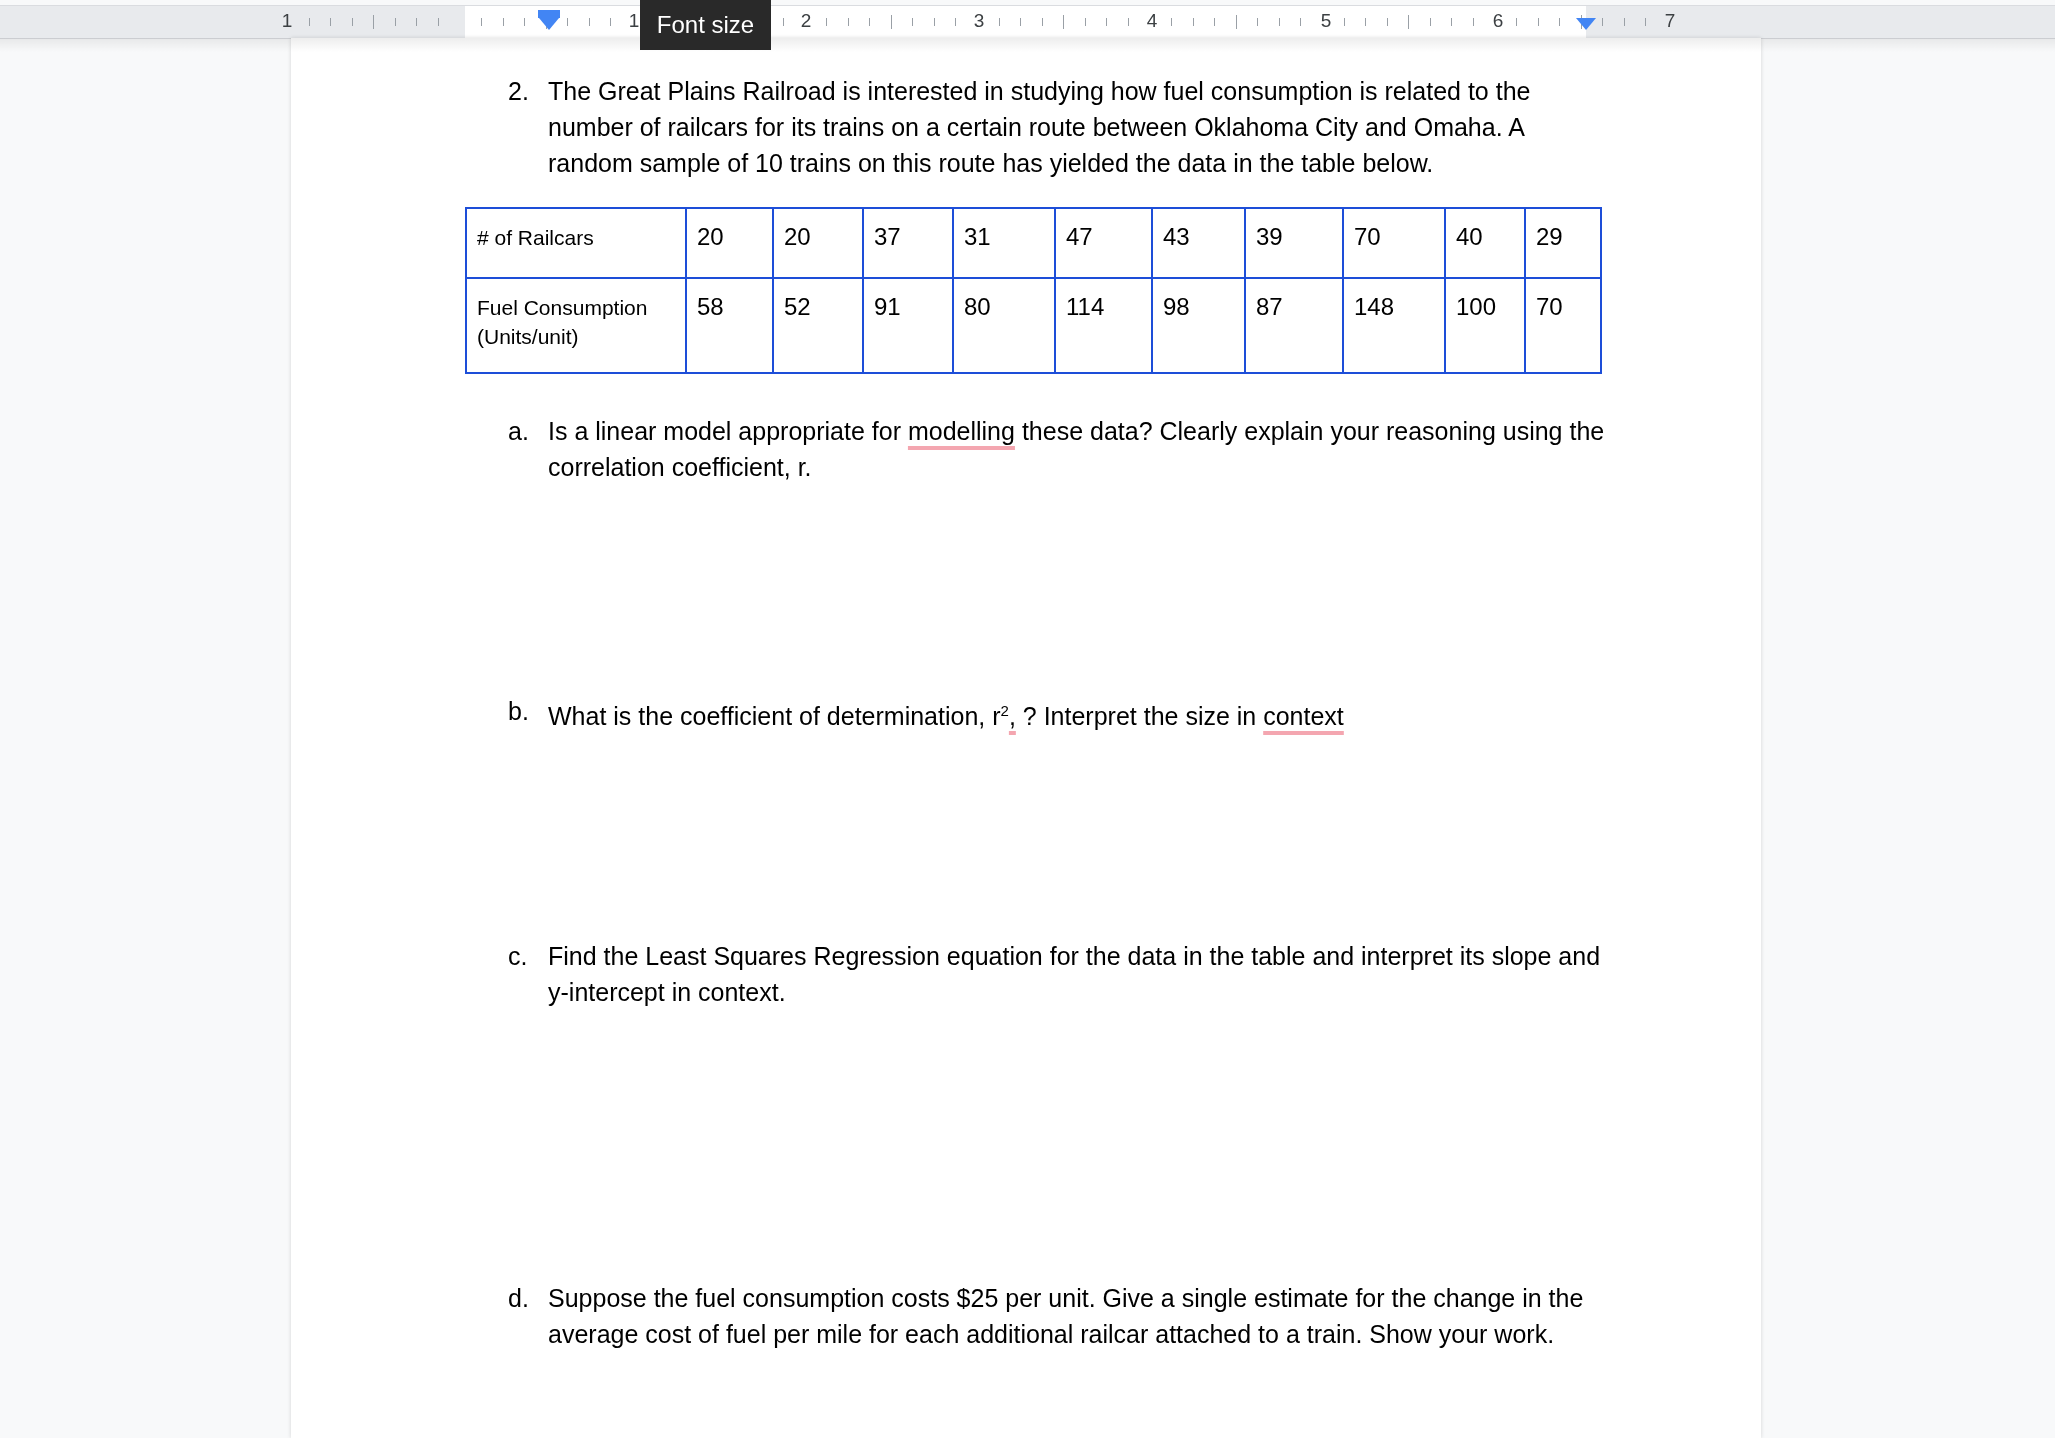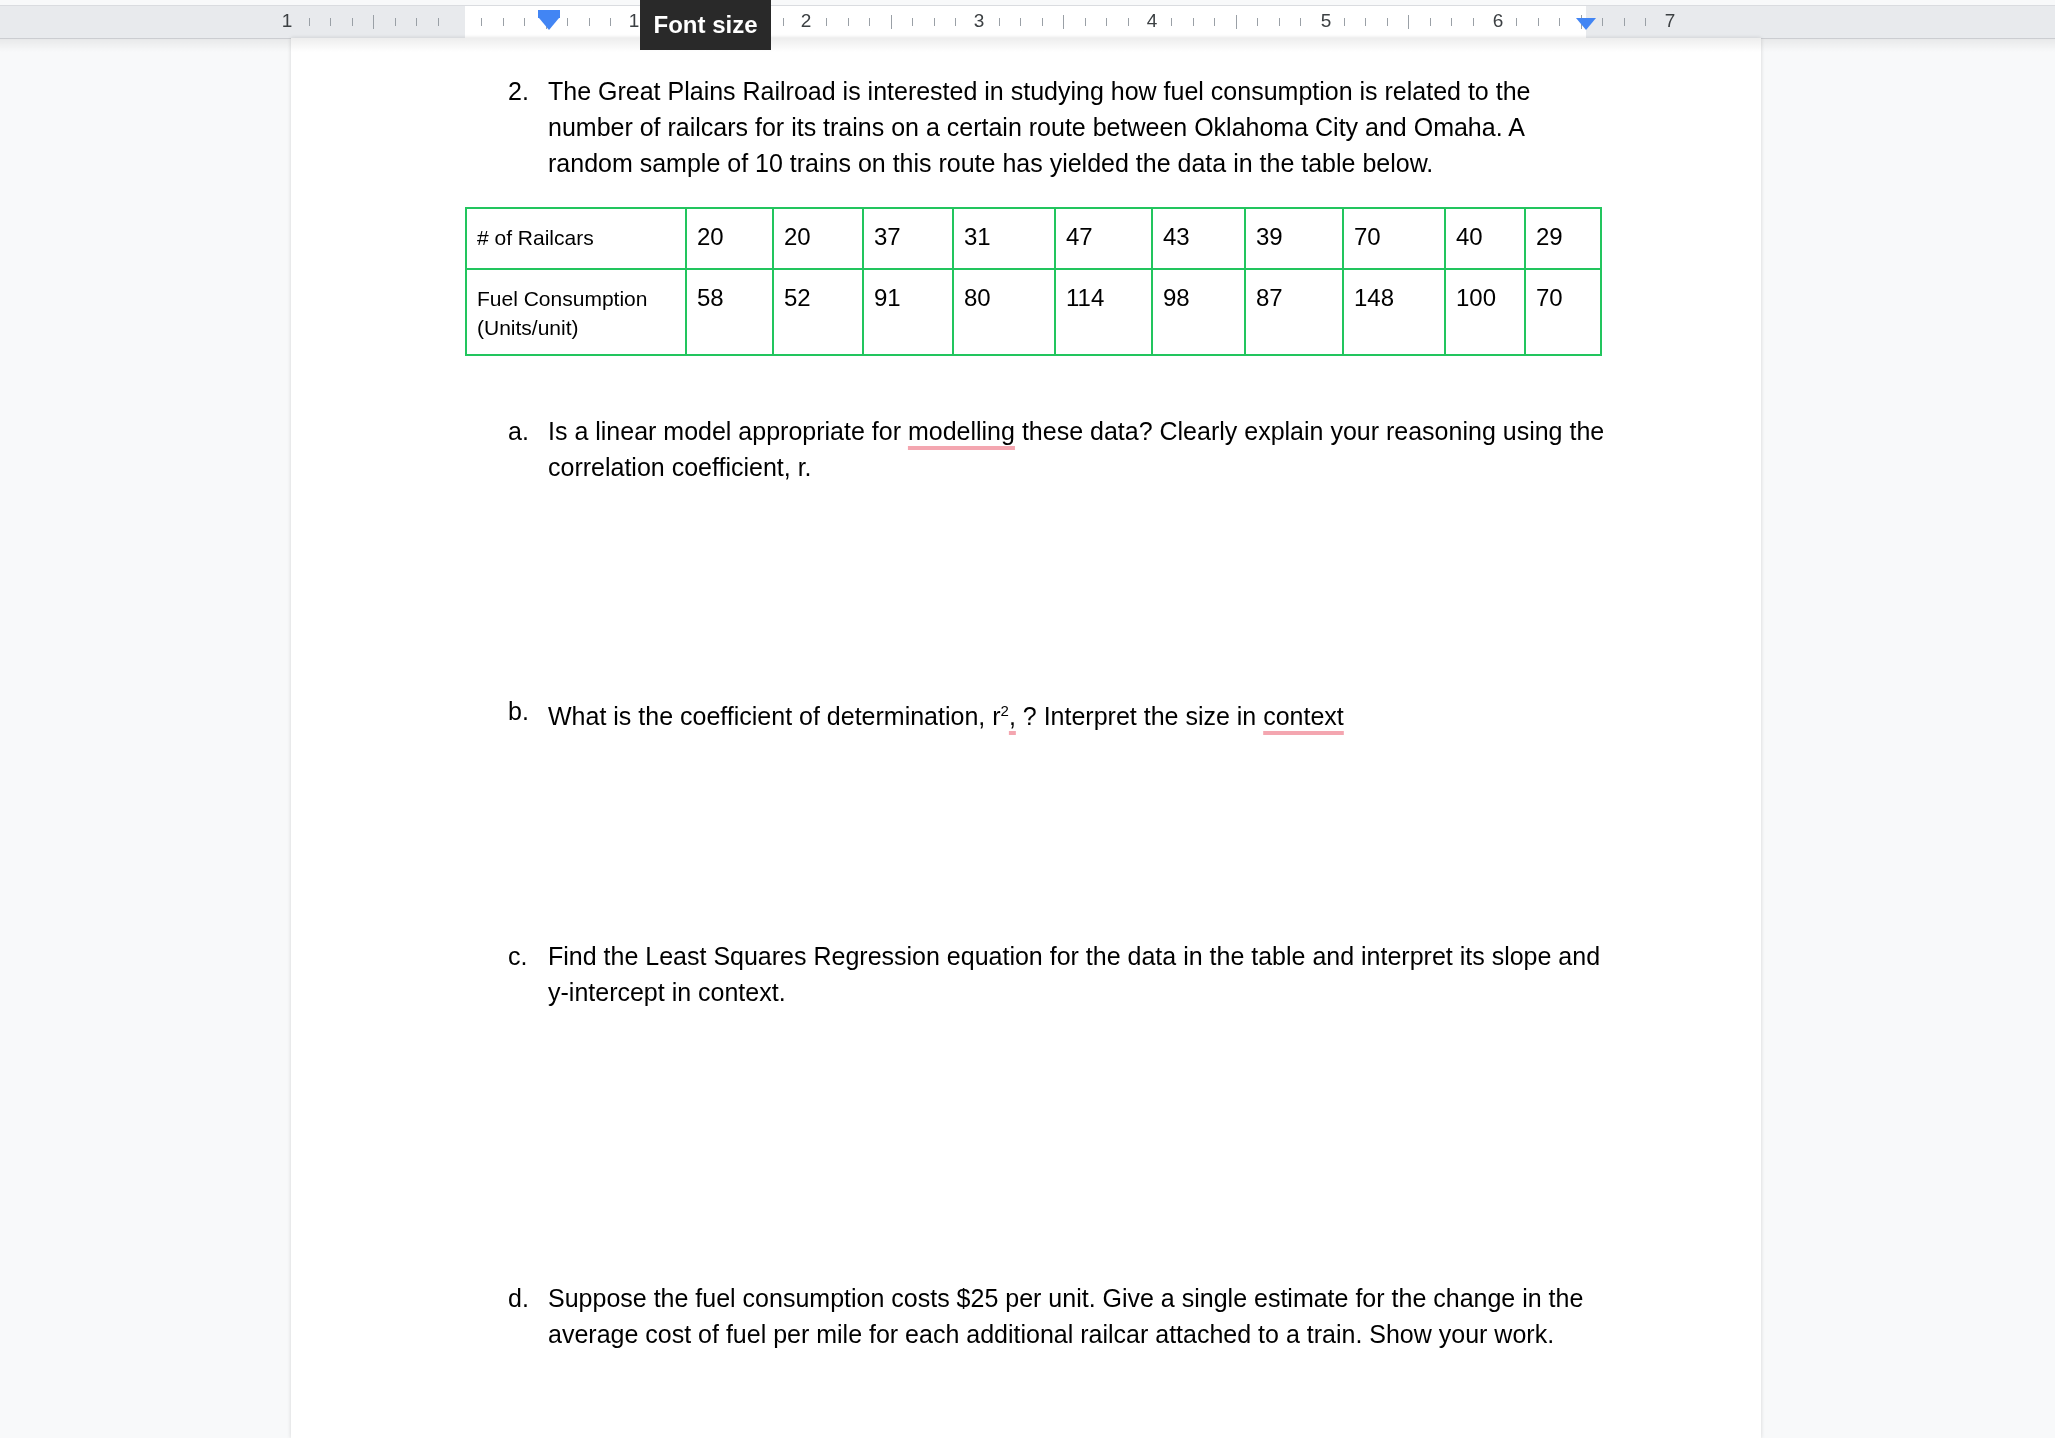--- a/index.html
+++ b/index.html
@@ -23,21 +23,21 @@
   .indent-marker {
     position:absolute; top:12px; width:0; height:0;
     border-left:10px solid transparent; border-right:10px solid transparent;
     border-top:12px solid #4285f4; transform:translateX(-50%);
   }
   .indent-bar {
     position:absolute; top:4px; width:22px; height:8px; background:#4285f4; transform:translateX(-50%);
   }
   .tooltip {
     position:absolute; left:640px; top:0; width:131px; height:50px; background:#292929;
-    color:#fff; font-size:24px; font-weight:bold; display:flex; align-items:center; justify-content:center;
+    color:#fff; font-size:24px; font-weight:normal; display:flex; align-items:center; justify-content:center;
     z-index:5;
   }
   .page {
     position:absolute; left:291px; top:38px; width:1470px; height:1400px; background:#fff;
     box-shadow:0 0 4px rgba(0,0,0,0.15);
   }
   .shadow-top {
     position:absolute; left:0; top:38px; width:2055px; height:14px;
     background:linear-gradient(rgba(0,0,0,0.07), rgba(0,0,0,0)); z-index:2; pointer-events:none;
   }
@@ -46,21 +46,21 @@
     font-family:"Liberation Sans", sans-serif;
   }
   .q .num { position:absolute; left:0; top:0; }
   .q .txt { position:absolute; left:40px; top:0; width:1060px; }
   .spell { text-decoration:underline; text-decoration-color:#f4a6b0; text-decoration-thickness:4px; text-underline-offset:6px; }
   table.data {
     position:absolute; left:174px; top:169px; border-collapse:collapse;
     font-size:24px; color:#000;
   }
   table.data td {
-    border:2px solid #22c55e; vertical-align:top; padding:14px 10px 0 10px; height:45px;
+    border:2px solid #1d4ed8; vertical-align:top; padding:14px 10px 9px 10px; height:45px;
   }
   table.data tr.r2 td { height:70px; padding-top:14px; }
   table.data td.label { font-size:21px; line-height:29px; }
 </style>
 </head>
 <body>
 
 <div class="ruler">
   <div class="ruler-active"></div>
   <div id="ticks">

